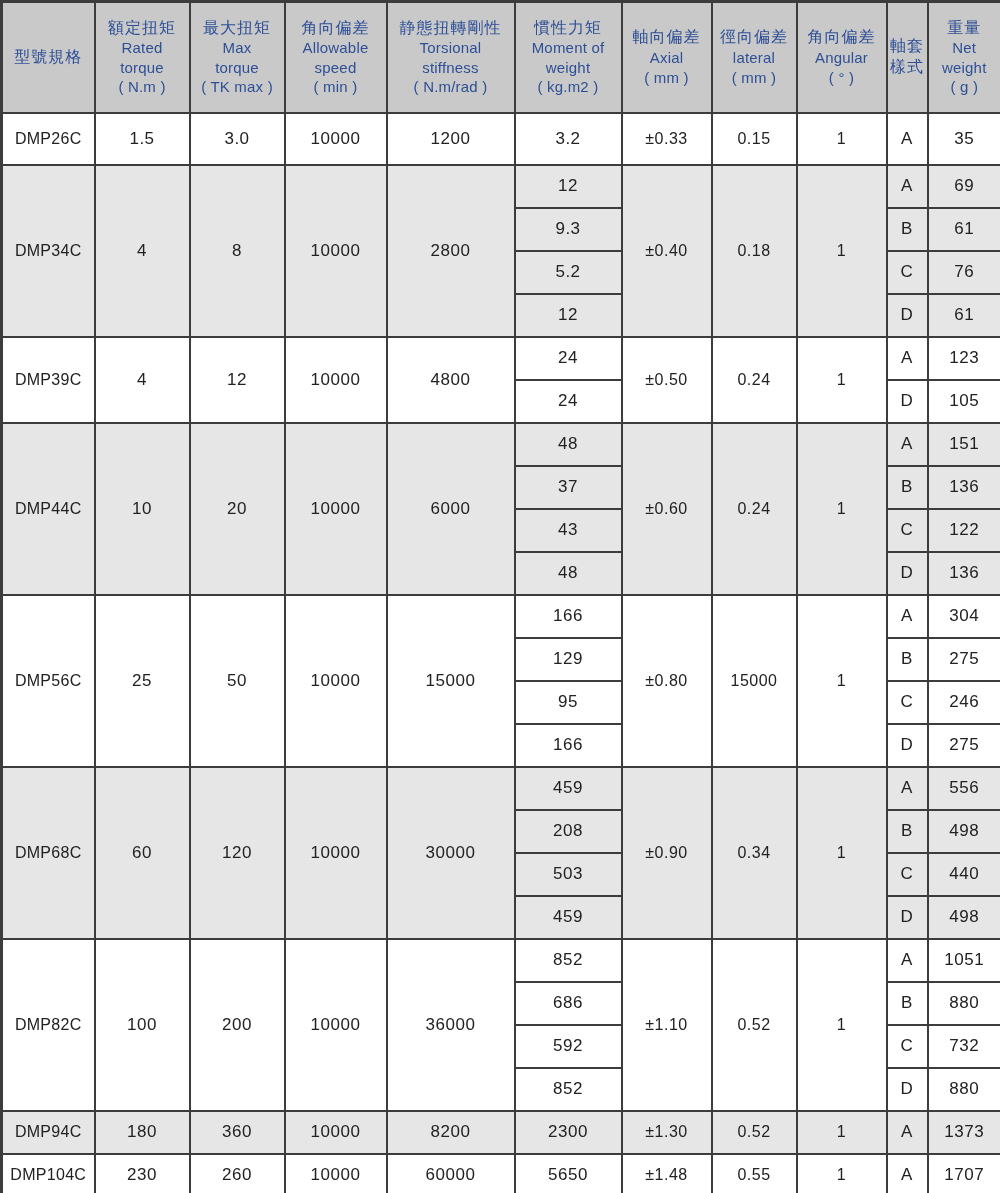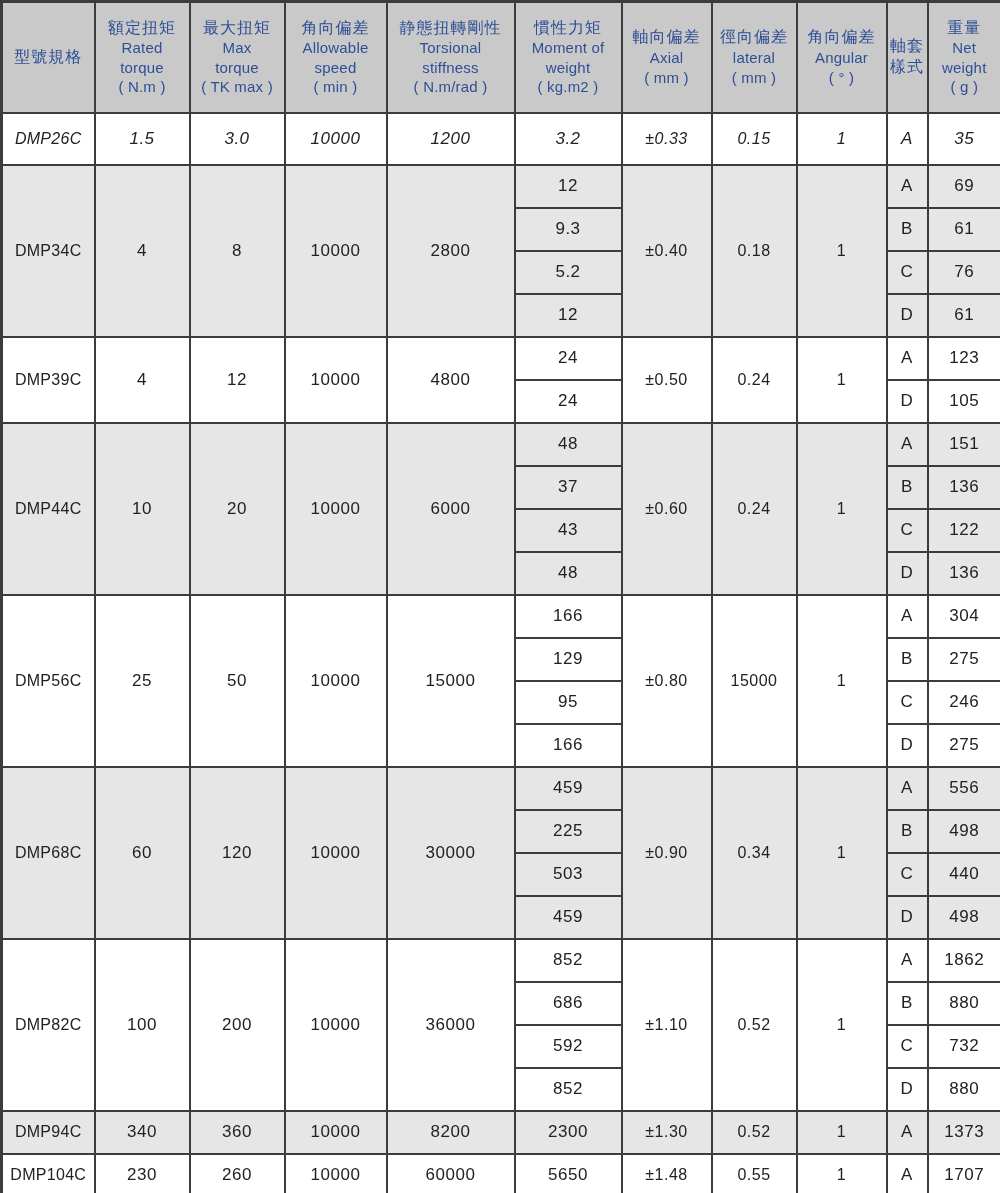--- a/index.html
+++ b/index.html
@@ -34,21 +34,21 @@
     background:var(--header-bg);
   }
   th{
     font-weight:normal;
     color:var(--header-text);
     line-height:1.3;
   }
   th .zh{font-size:16px;letter-spacing:1px;}
   th .en{font-size:15px;letter-spacing:0.2px;}
   tbody tr{height:43px;}
-  tbody tr.row-first{height:52px;font-style:italic;}
+  tbody tr.row-first{height:52px;}
   tbody td{
     background:var(--row-bg);
     color:var(--cell-text);
     font-size:17px;
     letter-spacing:0.5px;
   }
   tbody tr.shaded td{background:var(--stripe-bg);}
   td.cell-model{font-size:16px;letter-spacing:0.3px;}
   td.cell-axial,td.cell-lateral,td.cell-angular{font-size:16px;}
   td.cell-bushing{font-size:17px;}
@@ -255,21 +255,21 @@
         <td class="cell-allowable-speed" rowspan="4">10000</td>
         <td class="cell-torsional-stiffness" rowspan="4">30000</td>
         <td class="cell-inertia">459</td>
         <td class="cell-axial" rowspan="4">±0.90</td>
         <td class="cell-lateral" rowspan="4">0.34</td>
         <td class="cell-angular" rowspan="4">1</td>
         <td class="cell-bushing">A</td>
         <td class="cell-weight">556</td>
       </tr>
       <tr class="shaded">
-        <td class="cell-inertia">225</td>
+        <td class="cell-inertia">208</td>
         <td class="cell-bushing">B</td>
         <td class="cell-weight">498</td>
       </tr>
       <tr class="shaded">
         <td class="cell-inertia">503</td>
         <td class="cell-bushing">C</td>
         <td class="cell-weight">440</td>
       </tr>
       <tr class="shaded">
         <td class="cell-inertia">459</td>
@@ -280,40 +280,40 @@
         <td class="cell-model" rowspan="4">DMP82C</td>
         <td class="cell-rated-torque" rowspan="4">100</td>
         <td class="cell-max-torque" rowspan="4">200</td>
         <td class="cell-allowable-speed" rowspan="4">10000</td>
         <td class="cell-torsional-stiffness" rowspan="4">36000</td>
         <td class="cell-inertia">852</td>
         <td class="cell-axial" rowspan="4">±1.10</td>
         <td class="cell-lateral" rowspan="4">0.52</td>
         <td class="cell-angular" rowspan="4">1</td>
         <td class="cell-bushing">A</td>
-        <td class="cell-weight">1862</td>
+        <td class="cell-weight">1051</td>
       </tr>
       <tr>
         <td class="cell-inertia">686</td>
         <td class="cell-bushing">B</td>
         <td class="cell-weight">880</td>
       </tr>
       <tr>
         <td class="cell-inertia">592</td>
         <td class="cell-bushing">C</td>
         <td class="cell-weight">732</td>
       </tr>
       <tr>
         <td class="cell-inertia">852</td>
         <td class="cell-bushing">D</td>
         <td class="cell-weight">880</td>
       </tr>
       <tr class="shaded">
         <td class="cell-model">DMP94C</td>
-        <td class="cell-rated-torque">340</td>
+        <td class="cell-rated-torque">180</td>
         <td class="cell-max-torque">360</td>
         <td class="cell-allowable-speed">10000</td>
         <td class="cell-torsional-stiffness">8200</td>
         <td class="cell-inertia">2300</td>
         <td class="cell-axial">±1.30</td>
         <td class="cell-lateral">0.52</td>
         <td class="cell-angular">1</td>
         <td class="cell-bushing">A</td>
         <td class="cell-weight">1373</td>
       </tr>

